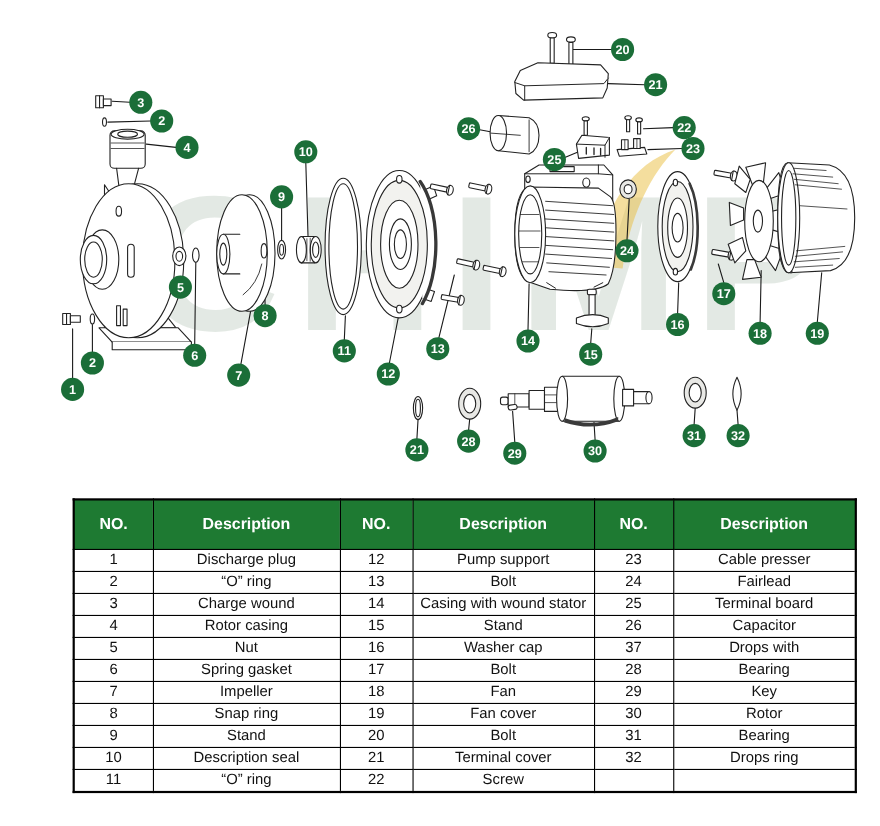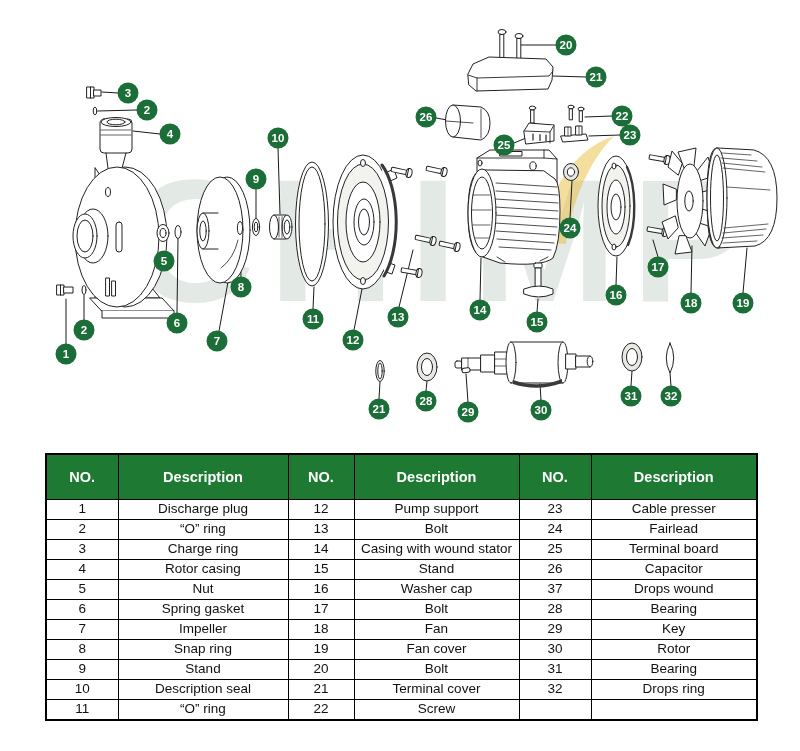--- a/index.html
+++ b/index.html
@@ -4,21 +4,21 @@
 <style>
   html,body{margin:0;padding:0;background:#fff;}
   body{width:800px;height:751px;position:relative;font-family:"Liberation Sans",sans-serif;overflow:hidden;}
   .diagram{position:relative;width:800px;height:450px;}
   .watermark{
     position:absolute;left:128px;top:148px;width:660px;height:190px;
     font-size:175px;line-height:185px;font-weight:bold;letter-spacing:14px;
     color:var(--wm,#9db3a0);opacity:.28;z-index:0;user-select:none;white-space:nowrap;
   }
   svg.art{position:absolute;left:0;top:0;z-index:1;}
-  .tablewrap{margin:3px 0 0 45px;}
+  .tablewrap{margin:3px 0 0 66px;}
   table.parts{border-collapse:collapse;table-layout:fixed;width:711px;border:2px solid #000;}
   table.parts th{
     background:var(--header-green,#1e7a32);color:var(--header-text,#fff);
     font-size:14.5px;font-weight:bold;height:44px;border:1px solid #000;padding:0;
   }
   table.parts td{
     border:1px solid #000;font-size:13.5px;color:#111;text-align:center;
     height:19px;padding:0 4px;line-height:1.2;overflow:hidden;
   }
   col.cno{width:72px;} col.cdesc{width:170px;} col.cno2{width:66px;} col.cdesc2{width:165px;} col.cno3{width:72px;} col.cdesc3{width:166px;}
@@ -509,41 +509,41 @@
         <tr>
           <td>2</td>
           <td>“O” ring</td>
           <td>13</td>
           <td>Bolt</td>
           <td>24</td>
           <td>Fairlead</td>
         </tr>
         <tr>
           <td>3</td>
-          <td>Charge ring</td>
+          <td>Charge wound</td>
           <td>14</td>
           <td>Casing with wound stator</td>
           <td>25</td>
           <td>Terminal board</td>
         </tr>
         <tr>
           <td>4</td>
           <td>Rotor casing</td>
           <td>15</td>
           <td>Stand</td>
           <td>26</td>
           <td>Capacitor</td>
         </tr>
         <tr>
           <td>5</td>
           <td>Nut</td>
           <td>16</td>
           <td>Washer cap</td>
           <td>37</td>
-          <td>Drops wound</td>
+          <td>Drops with</td>
         </tr>
         <tr>
           <td>6</td>
           <td>Spring gasket</td>
           <td>17</td>
           <td>Bolt</td>
           <td>28</td>
           <td>Bearing</td>
         </tr>
         <tr>

